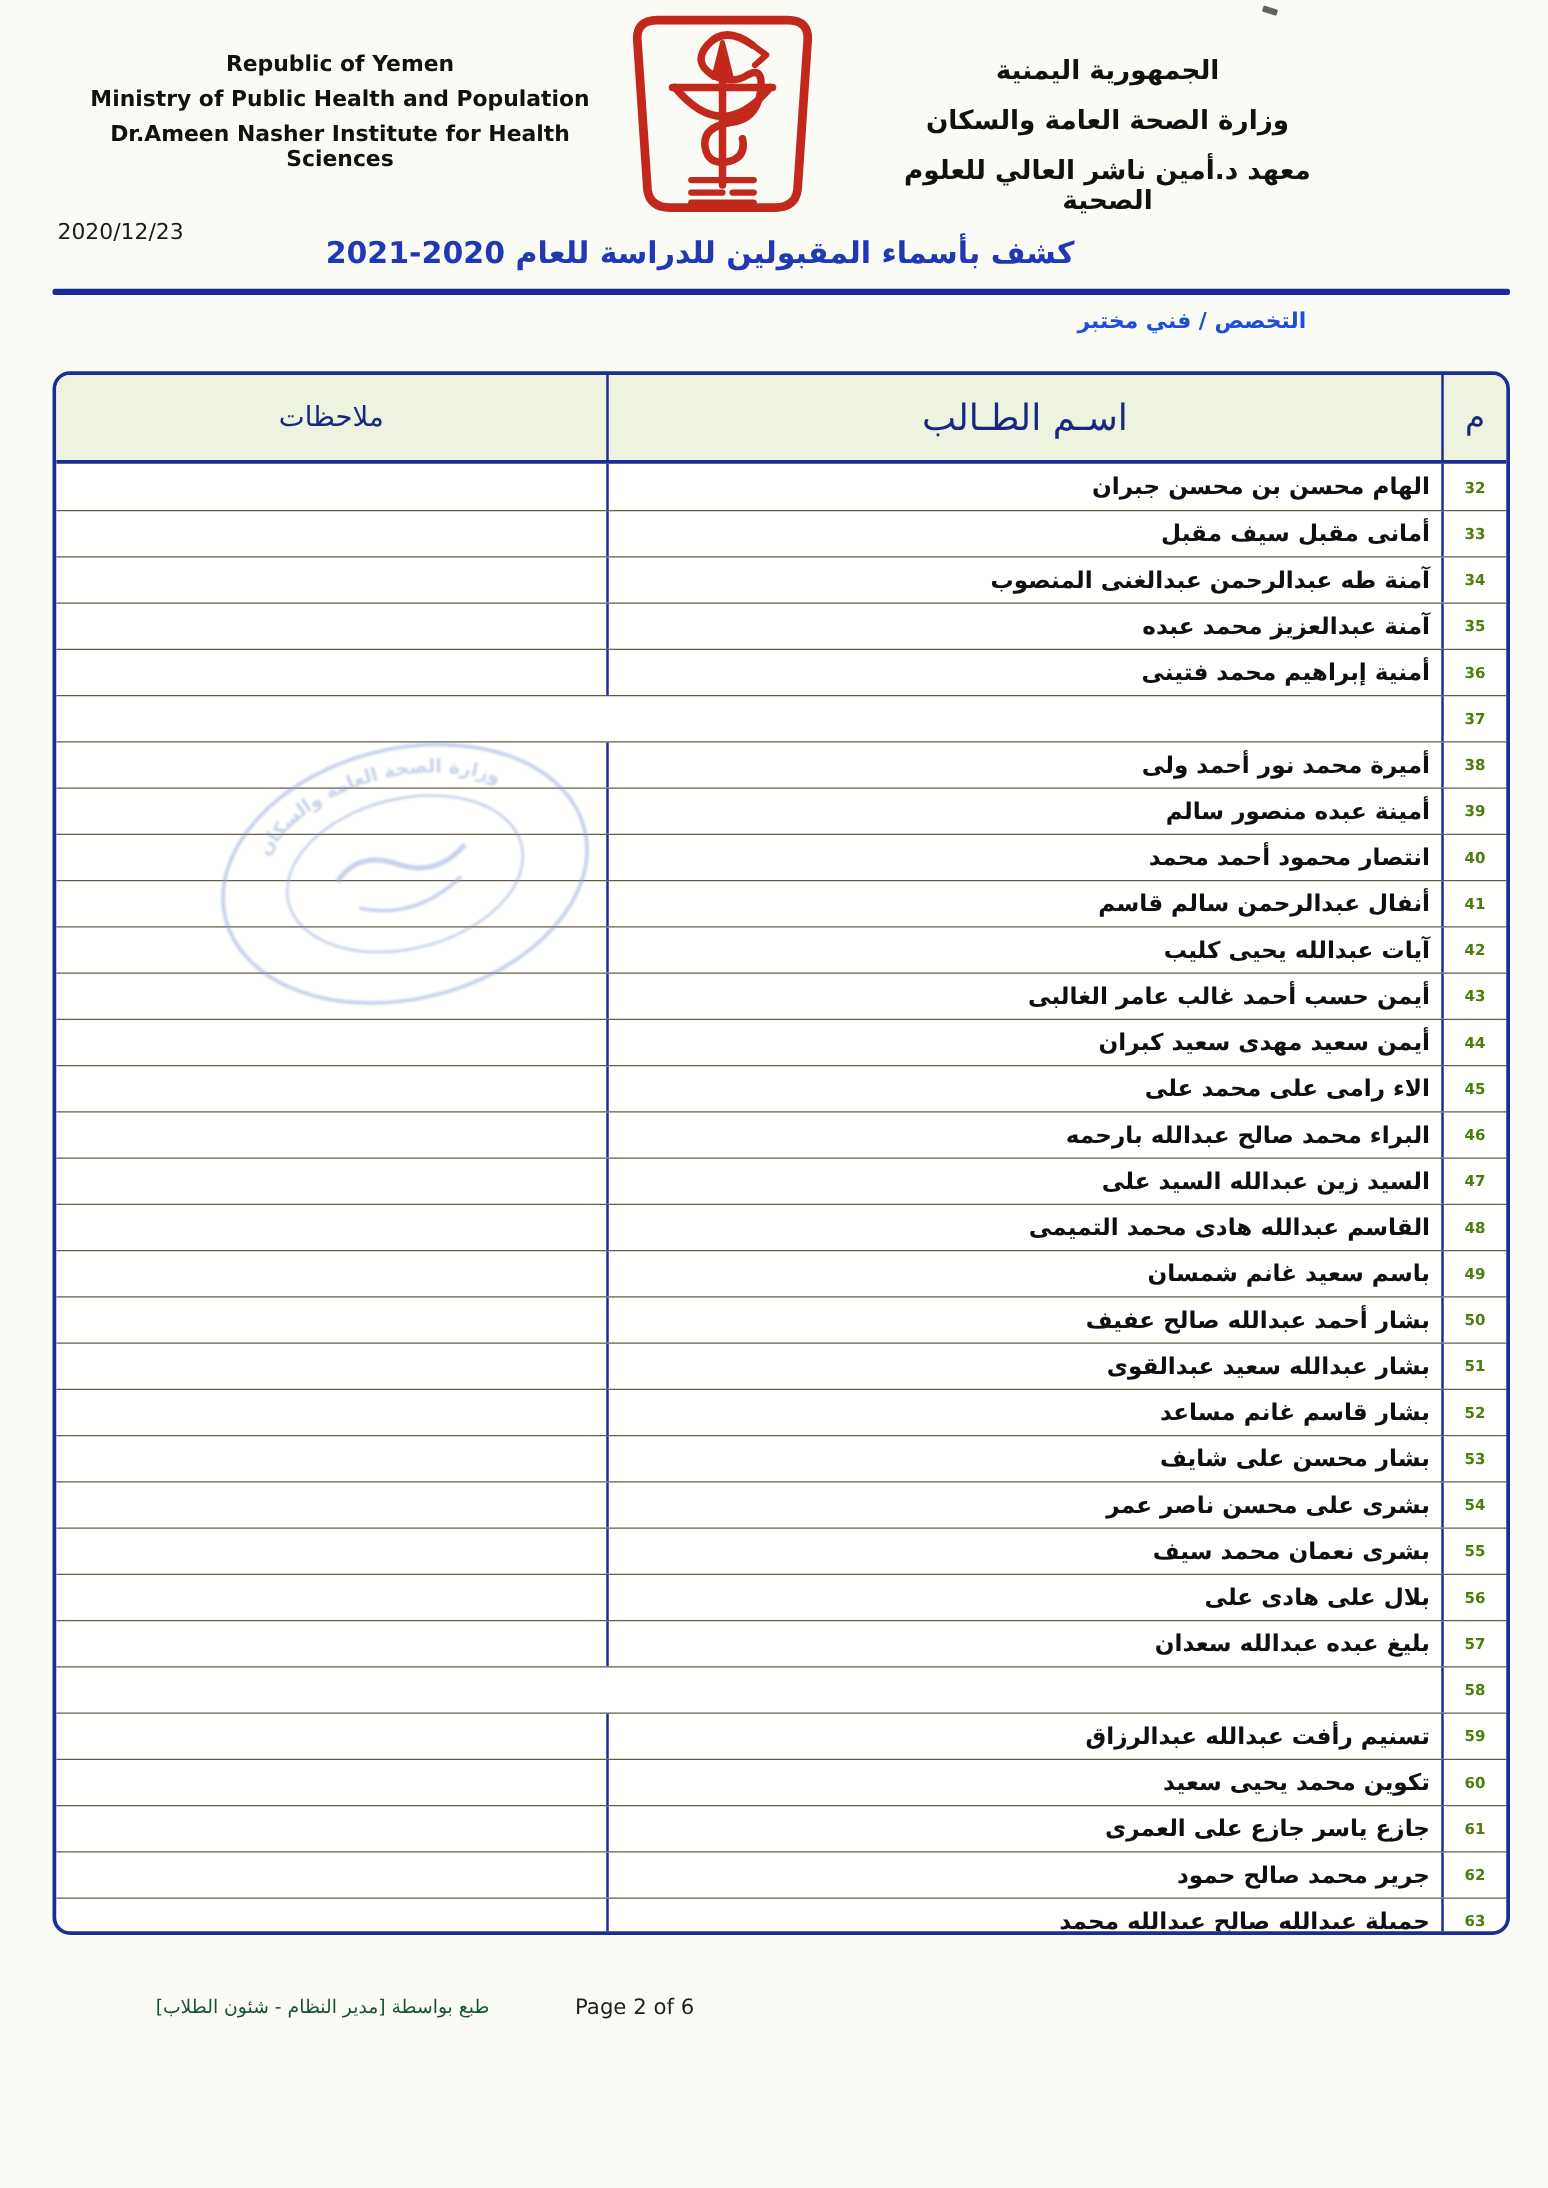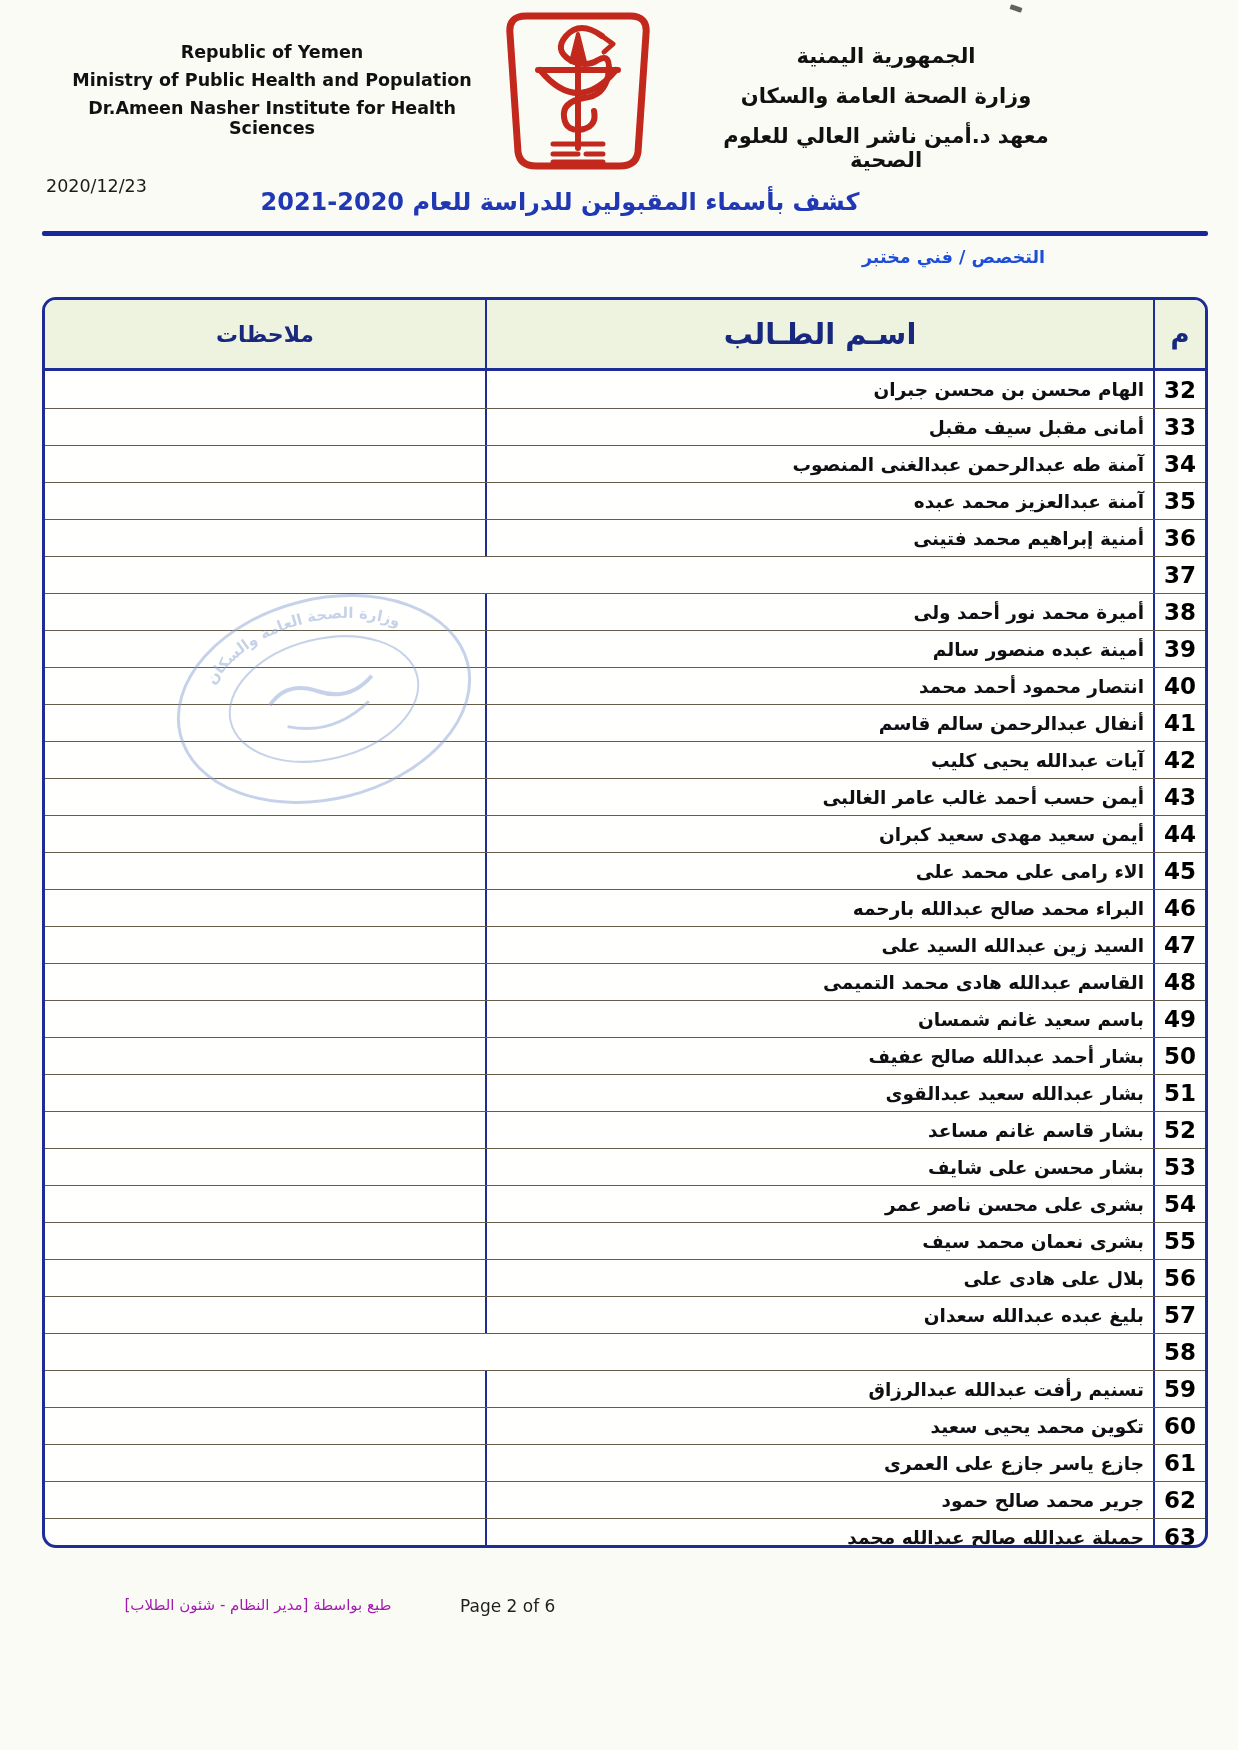--- a/index.html
+++ b/index.html
@@ -48,55 +48,55 @@
     width:1160px;height:1245px;
     border:3px solid #1e2d96;border-radius:14px;
     overflow:hidden;background:#fffffd;
   }
   .thead{
     display:grid;grid-template-columns:52px 668px 1fr;direction:rtl;
     height:68px;background:#edf3df;border-bottom:3px solid #1e2d96;
   }
   .th{
     display:flex;align-items:center;justify-content:center;
-    font-weight:bold;color:#18287e;
+    font-weight:normal;color:#18287e;
   }
   .th-no{font-size:26px;border-inline-end:2px solid #1e2d96;}
   .th-name{font-size:29px;border-inline-end:2px solid #1e2d96;letter-spacing:1px;}
   .th-notes{font-size:22px;}
 
   .trow{
     display:grid;grid-template-columns:52px 668px 1fr;direction:rtl;
     height:37px;box-sizing:border-box;
   }
   .trow + .trow{border-top:1px solid rgba(74,63,44,0.85);}
   .c-no{
     display:flex;align-items:center;justify-content:center;
-    font-weight:bold;font-size:23px;color:#000000;
+    font-weight:bold;font-size:12px;color:#4d7c0f;
     border-inline-end:2px solid #1e2d96;
   }
   .c-name{
     display:flex;align-items:center;
     padding-inline-start:9px;
     font-weight:bold;font-size:18.5px;color:#101014;
     border-inline-end:2px solid #1e2d96;
     white-space:nowrap;
   }
   .c-notes{}
 
   
   .stamp{
     position:absolute;left:152px;top:572px;width:345px;height:255px;
     opacity:.48;filter:blur(0.7px);pointer-events:none;
   }
 
   
   .footer-left{
     position:absolute;left:108px;top:1596px;width:300px;
-    text-align:center;font-size:15px;color:#a21caf;
+    text-align:center;font-size:15px;color:#14532d;
   }
   .footer-page{
     position:absolute;left:460px;top:1596px;width:318px;
     text-align:left;font-size:17px;color:#1f1f1f;
   }
 
   .speck{position:absolute;background:#2e2e2e;opacity:.75;border-radius:1px;}
 </style>
 </head>
 <body>

